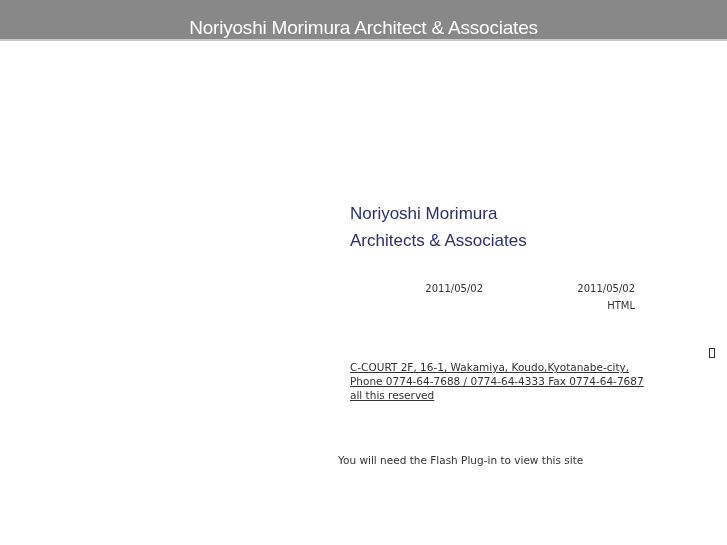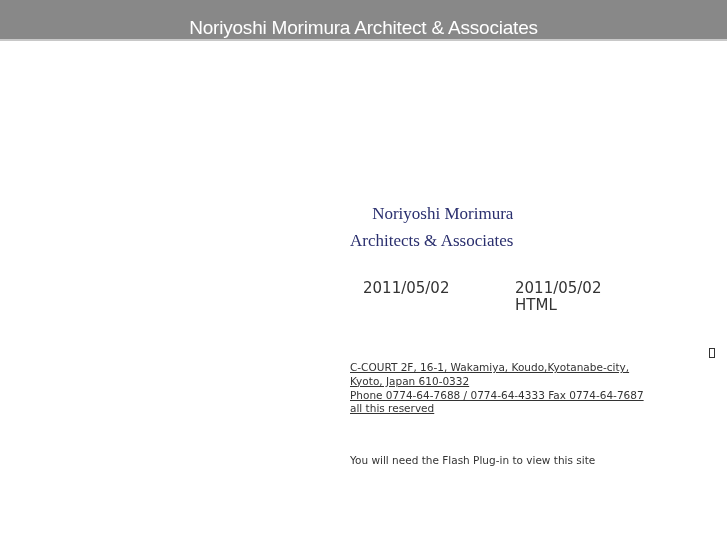--- a/index.html
+++ b/index.html
@@ -5,30 +5,30 @@
     html, body { margin:0; padding:0; }
     body { width:727px; height:545px; background:#ffffff; position:relative; overflow:hidden;
       font-family:"DejaVu Sans", sans-serif; }
     .header { position:absolute; left:0; top:0; width:727px; height:39px; background:#888888;
       border-bottom:2px solid #c8c8c8; }
     .header-title { position:absolute; left:0; width:727px; top:17px; text-align:center;
       color:#ffffff; font-family:"Liberation Sans", sans-serif; font-size:19px; letter-spacing:-0.2px;
       padding-left:0; }
     .header-title span { position:relative; left:0; }
     .logo { position:absolute; left:350px; top:200px; color:#2a2f6e;
-      font-family:Liberation Serif, serif; font-size:17px; line-height:27px;text-align:right; }
+      font-family:Liberation Sans, sans-serif; font-size:17px; line-height:27px; }
     .logo div { white-space:nowrap; }
-    .news { position:absolute; top:280px; font-size:15px; color:#333333; text-align:left; line-height:17px; width:120px; }
+    .news { position:absolute; top:280px; font-size:10px; color:#333333; text-align:right; line-height:17px; width:120px; }
     .news .date { color:#333; }
     .news .link { color:#333; text-decoration:none; display:block; }
     .news1 { left:363px; }
     .news2 { left:515px; }
     .info { position:absolute; left:350px; top:361px; font-size:10.5px; color:#333333; line-height:13.8px;text-decoration:underline; }
     .info div { white-space:nowrap; }
-    .flash-note { position:absolute; left:350px; top:454px; font-size:10.5px; color:#333333; white-space:nowrap; }
+    .flash-note { position:absolute; left:338px; top:454px; font-size:10.5px; color:#333333; white-space:nowrap; }
     .flash-box { position:absolute; left:709px; top:348px; width:4px; height:8px; border:1px solid #333; }
   </style>
 </head>
 <body>
 
 <div class="header">
   <div class="header-title"><span>Noriyoshi Morimura Architect &amp; Associates</span></div>
 </div>
 
 <div class="logo">
@@ -40,20 +40,19 @@
   <div class="date">2011/05/02</div>
 </div>
 
 <div class="news news2">
   <div class="date">2011/05/02</div>
   <a class="link" href="#">HTML</a>
 </div>
 
 <div class="info">
   <div>C-COURT 2F, 16-1, Wakamiya, Koudo,Kyotanabe-city,</div>
-  <div>Kyoto, Japan 610-0332</div>
   <div>Phone 0774-64-7688 / 0774-64-4333 Fax 0774-64-7687</div>
   <div>all this reserved</div>
 </div>
 
 <div class="flash-note">You will need the Flash Plug-in to view this site</div>
 
 <div class="flash-box"></div>
 
 </body></html>

